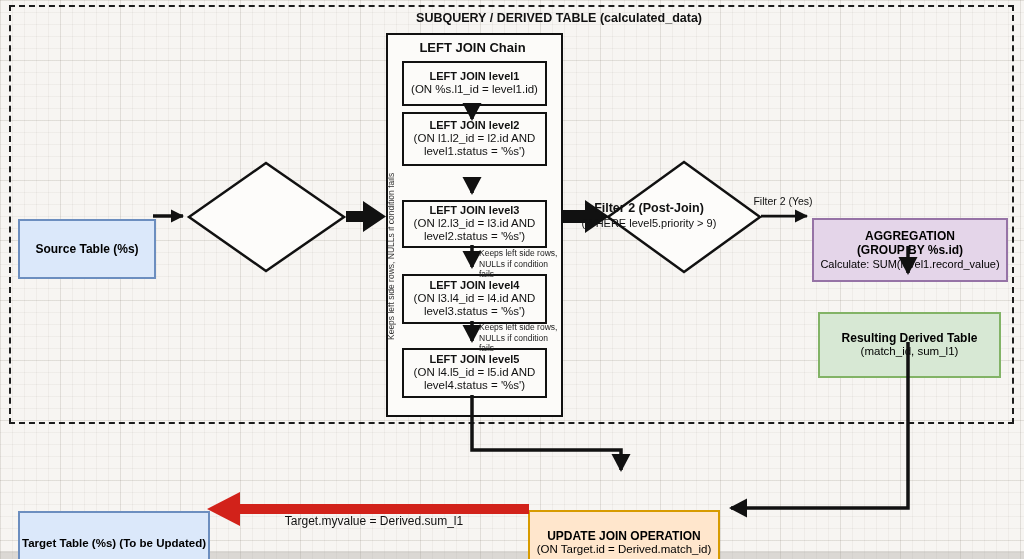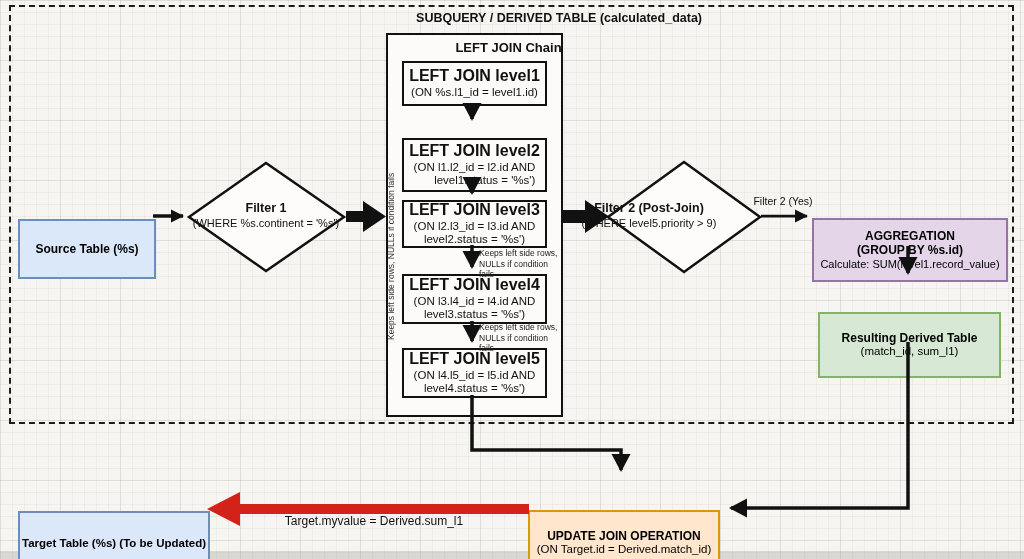--- a/index.html
+++ b/index.html
@@ -49,31 +49,31 @@
   .tgt-node{left:18px; top:478px; width:188px; height:62px;}
   .tgt-node .t{font-size:11.5px;}
 
   
   .chain{
     left:386px; top:33px; width:173px; height:380px;
     background:#fcfbf9; border:2.5px solid #111; z-index:2;
   }
   .chain-title{
     left:386px; top:40px; width:173px; text-align:center;
-    font-weight:bold; font-size:13px; color:#111; z-index:3;padding-left:36px;
+    font-weight:bold; font-size:13px; color:#111; z-index:3;
   }
   .step{
     left:402px; width:141px; background:#fcfbf9; border:2px solid #111;
     display:flex; flex-direction:column; align-items:center; justify-content:center;
     text-align:center; z-index:4; line-height:1.18; color:#111;
   }
-  .step .t{font-weight:bold; font-size:16px;}
+  .step .t{font-weight:bold; font-size:11px;}
   .step .d{font-size:11.5px; white-space:pre-line;}
   .s1{top:61px;  height:41px;}
-  .s2{top:138px; height:50px;text-align:right;}
+  .s2{top:112px; height:50px;}
   .s3{top:200px; height:44px;}
   .s4{top:274px; height:46px;}
   .s5{top:348px; height:46px;}
 
   .join-note{
     width:86px; font-size:8.5px; color:#222; line-height:1.25;
     white-space:pre-line; z-index:6; text-align:left;
   }
   .jn1{left:479px; top:248px;}
   .jn2{left:479px; top:322px;}
@@ -177,24 +177,20 @@
     <line x1="472" y1="245" x2="472" y2="267" stroke="#111" stroke-width="3.5" marker-end="url(#mb)"></line>
     <line x1="472" y1="321" x2="472" y2="341" stroke="#111" stroke-width="3.5" marker-end="url(#mb)"></line>
 
     <path d="M472,395 L472,450 L621,450 L621,470" fill="none" stroke="#111" stroke-width="3.5" marker-end="url(#mb)"></path>
 
     <path d="M908,342 L908,508 L731,508" fill="none" stroke="#111" stroke-width="3.5" marker-end="url(#mb)"></path>
 
     <polygon points="529,504 240,504 240,492 207,509 240,526 240,514 529,514" fill="#d2221a"></polygon>
   </svg>
 
-  <div class="abs diamond-label f1-label">
-    <span class="t">Filter 1</span>
-    <span class="d">(WHERE %s.continent = '%s')</span>
-  </div>
   <div class="abs diamond-label f2-label">
     <span class="t">Filter 2 (Post-Join)</span>
     <span class="d">(WHERE level5.priority &gt; 9)</span>
   </div>
   <div class="abs yes-label">Filter 2 (Yes)</div>
 
   <div class="abs node purple agg-node">
     <span class="t multiline">AGGREGATION
 (GROUP BY %s.id)</span>
     <span class="d">Calculate: SUM(level1.record_value)</span>

